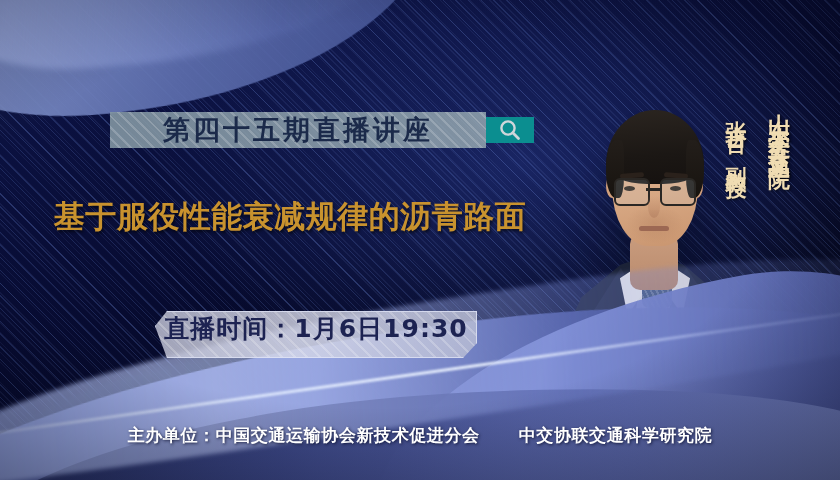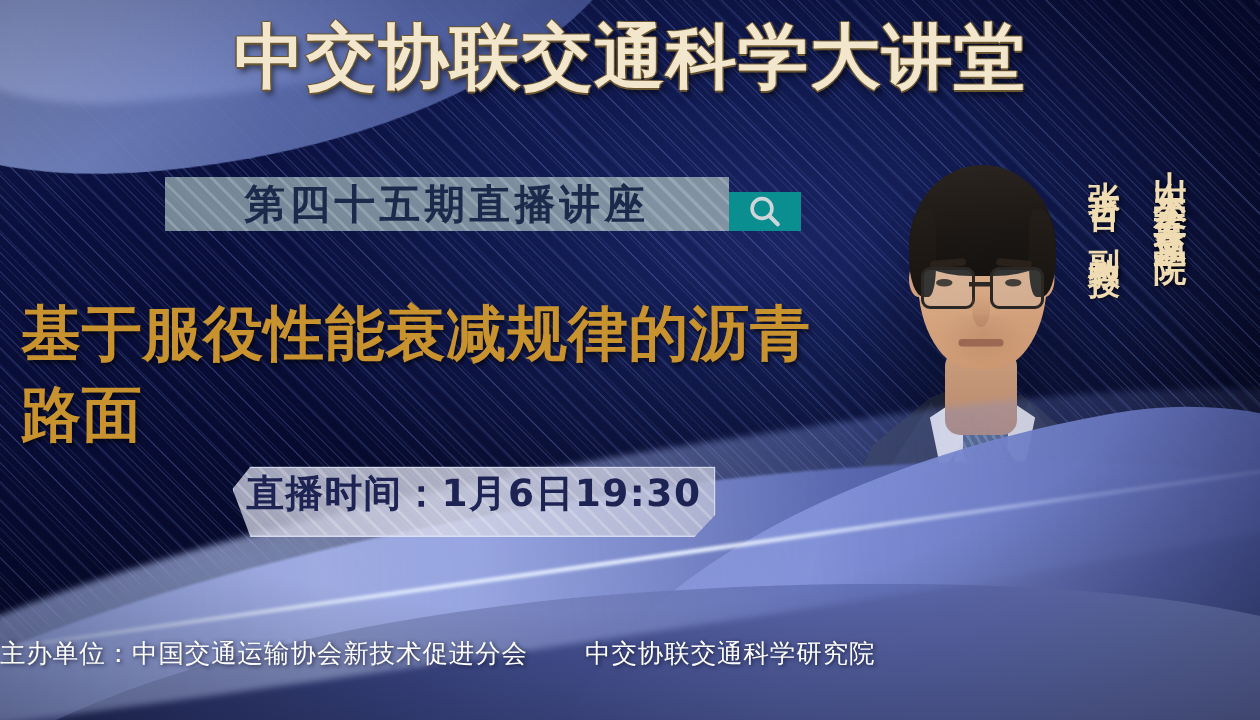--- a/index.html
+++ b/index.html
@@ -219,21 +219,21 @@
     color:#f2e6cd;
     text-shadow:
       0 0 1px #6b5630, 1px 0 0 #6b5630, -1px 0 0 #6b5630, 0 1px 0 #6b5630, 0 -1px 0 #6b5630,
       2px 3px 4px rgba(0,0,0,.55);
     font-family:"DejaVu Sans","Liberation Sans",sans-serif;
   }
 
   
   .sub-bar{
     position:absolute;left:110px;top:106px;width:424px;height:48px;
-    display:flex;align-items:flex-end;
+    display:flex;align-items:center;
   }
   .sub-bar-bg{
     flex:1;position:relative;
     background:linear-gradient(100deg,rgba(132,152,164,.88),rgba(146,164,174,.86));
     display:flex;align-items:center;justify-content:center;overflow:hidden;
   }
   .sub-bar-bg::after{
     content:"";position:absolute;inset:0;
     background-image:repeating-linear-gradient(45deg,
       rgba(255,255,255,0) 0 6px, rgba(255,255,255,.18) 6px 8px);
@@ -244,24 +244,24 @@
     font-size:27px;font-weight:bold;color:#1b2a4a;letter-spacing:3px;
     font-family:"DejaVu Sans","Liberation Sans",sans-serif;
   }
   .sub-bar-search{
     width:48px;background:#0b8e90;display:flex;align-items:center;justify-content:center;
   }
   .sub-bar-search svg{display:block;}
 
   
   .lecture-title{
-    position:absolute;left:14px;top:196px;width:552px;
-    color:#c8922e;font-weight:bold;font-size:40px;line-height:1.34;letter-spacing:.5px;
+    position:absolute;left:14px;top:196px;width:552px;text-align:center;
+    color:#c8922e;font-weight:bold;font-size:31px;line-height:1.34;letter-spacing:.5px;
     text-shadow:1px 2px 3px rgba(0,0,0,.6);
-    font-family:Liberation Serif, serif;
+    font-family:Liberation Sans, sans-serif;
   }
   .lecture-title .l2{display:block;}
 
   
   .time-pill{
     position:absolute;left:155px;top:311px;width:320px;height:45px;
     background:linear-gradient(100deg,rgba(196,198,216,.82),rgba(214,216,232,.80) 45%,rgba(186,190,212,.80));
     border:1px solid rgba(225,230,248,.75);
     clip-path:polygon(12px 0,100% 0,100% 68%,calc(100% - 14px) 100%,12px 100%,0 32%);
     display:flex;align-items:flex-start;justify-content:center;overflow:hidden;
@@ -281,22 +281,22 @@
     position:absolute;writing-mode:vertical-rl;text-orientation:upright;
     color:#f0dcb2;font-weight:bold;letter-spacing:6px;
     text-shadow:1px 1px 3px rgba(0,0,0,.65);
     font-family:"DejaVu Sans","Liberation Sans",sans-serif;
   }
   .v-org{left:764px;top:96px;font-size:22px;}
   .v-name{left:722px;top:104px;font-size:21px;}
 
   
   .footer{
-    position:absolute;left:0;right:0;top:424px;text-align:left;
-    color:#ffffff;font-weight:normal;font-size:17px;letter-spacing:.6px;
+    position:absolute;left:0;right:0;top:424px;text-align:center;
+    color:#ffffff;font-weight:bold;font-size:17px;letter-spacing:.6px;
     text-shadow:1px 1px 3px rgba(10,14,45,.85);
     font-family:"DejaVu Sans","Liberation Sans",sans-serif;
   }
   .footer .gap{display:inline-block;width:26px;}
 </style>
 </head>
 <body>
 
 <div id="poster">
 
@@ -337,21 +337,20 @@
 
   <div class="ribbon ribbon-dark"></div>
   <div class="ribbon ribbon-r1"></div>
   <div class="ribbon ribbon-r3"></div>
   <div class="ribbon ribbon-r4"></div>
   <div class="ribbon ribbon-r2"></div>
   <div class="glowline"></div>
 
   <div class="vignette"></div>
 
-  <div class="main-title">中交协联交通科学大讲堂</div>
 
   <div class="sub-bar">
     <div class="sub-bar-bg">
       <span class="sub-bar-text">第四十五期直播讲座</span>
     </div>
     <div class="sub-bar-search">
       <svg width="26" height="26" viewBox="0 0 26 26">
         <circle cx="11" cy="11" r="6.6" fill="none" stroke="#cfd6da" stroke-width="2.4"></circle>
         <line x1="15.8" y1="15.8" x2="21.5" y2="21.5" stroke="#cfd6da" stroke-width="2.8" stroke-linecap="round"></line>
       </svg>

